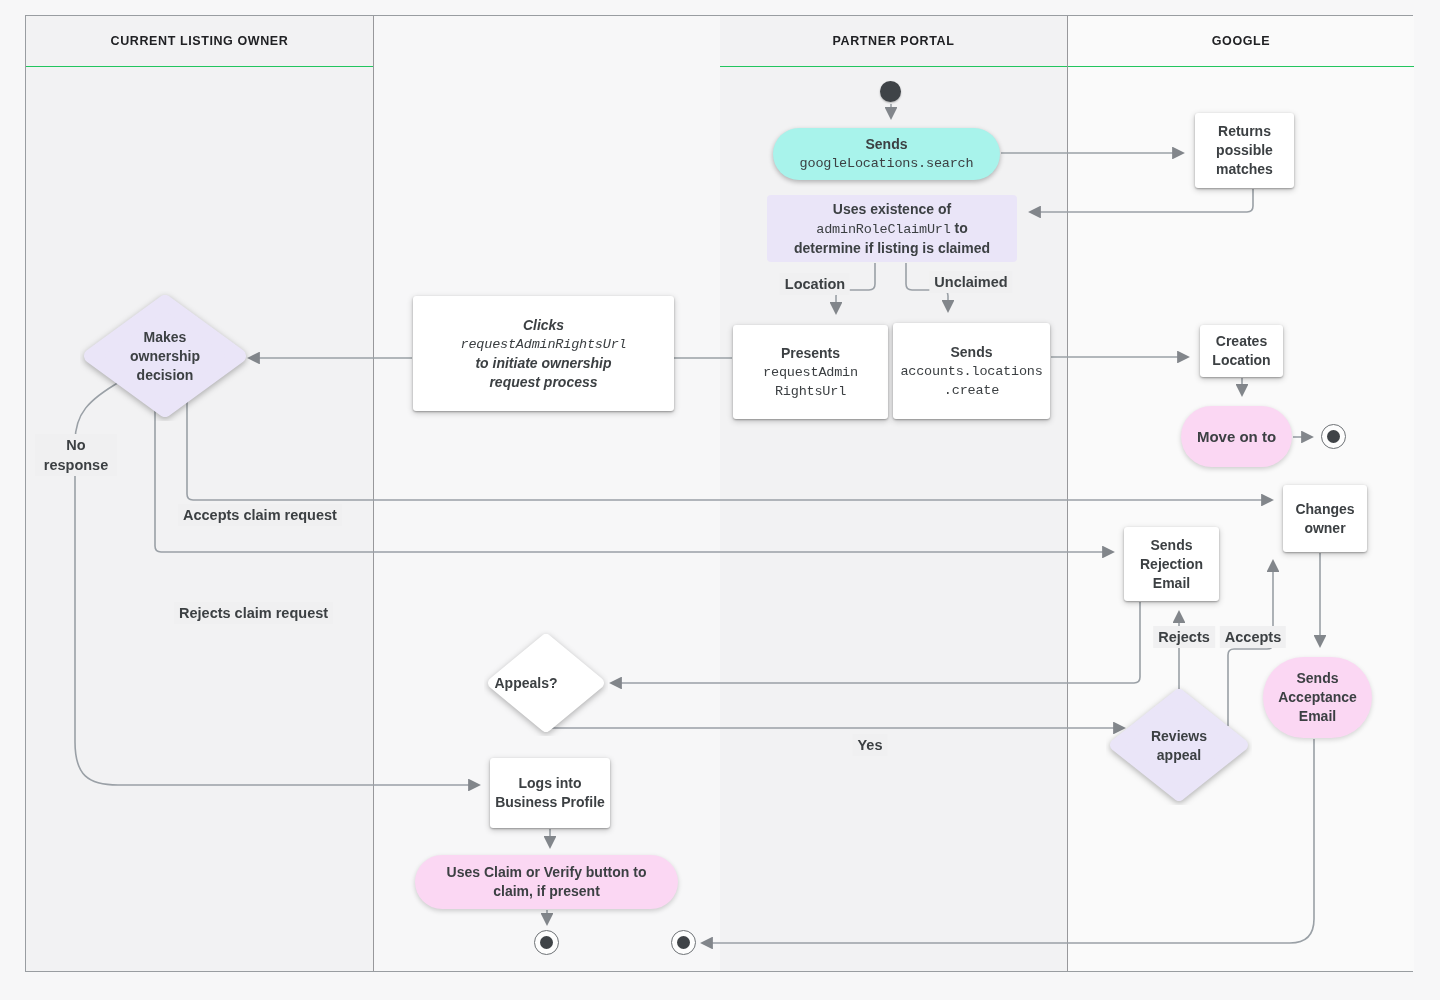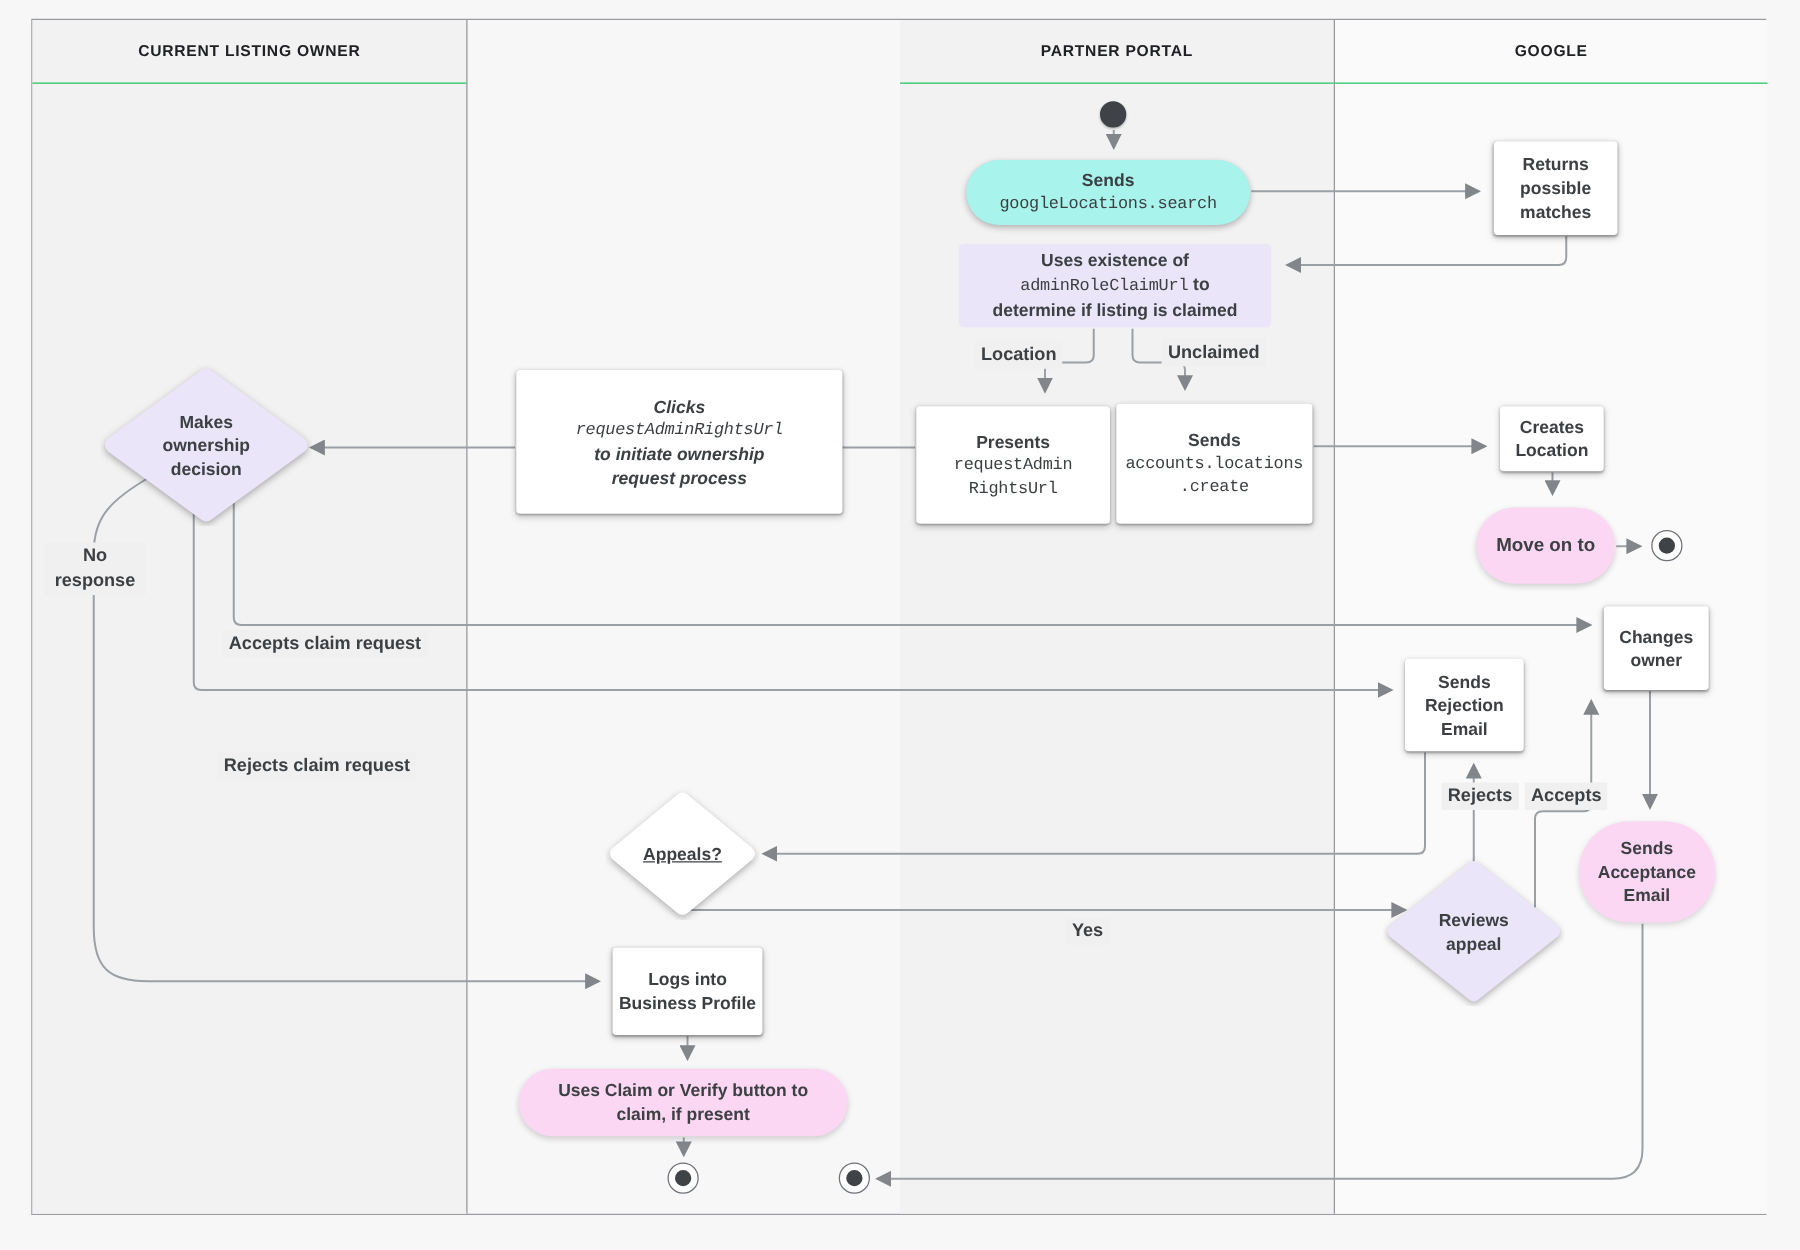--- a/index.html
+++ b/index.html
@@ -163,21 +163,21 @@
   </div>
 
   <svg class="diamond-svg" style="left:80px;top:291px;" width="170" height="130" viewBox="0 0 170 130">
     <polygon class="sh" points="85,11 159,65 85,119 11,65" fill="var(--c-lavender)" stroke="var(--c-lavender)" stroke-width="14" stroke-linejoin="round"></polygon>
   </svg>
   <div class="diamond-label" style="left:110px;top:326px;width:110px;height:60px;">Makes ownership decision</div>
 
   <svg class="diamond-svg" style="left:484px;top:630px;" width="124" height="106" viewBox="0 0 124 106">
     <polygon class="sh" points="62,10 114,53 62,96 10,53" fill="#ffffff" stroke="#ffffff" stroke-width="12" stroke-linejoin="round"></polygon>
   </svg>
-  <div class="diamond-label" style="left:496px;top:673px;width:100px;height:20px;text-decoration:underline;">Appeals?</div>
+  <div class="diamond-label" style="left:476px;top:673px;width:100px;height:20px;">Appeals?</div>
 
   <svg class="diamond-svg" style="left:1106px;top:685px;" width="146" height="120" viewBox="0 0 146 120">
     <polygon class="sh" points="73,10 136,60 73,110 10,60" fill="var(--c-lavender)" stroke="var(--c-lavender)" stroke-width="12" stroke-linejoin="round"></polygon>
   </svg>
   <div class="diamond-label" style="left:1139px;top:726px;width:80px;height:40px;">Reviews appeal</div>
 
   <div class="node box" style="left:1200px;top:325px;width:83px;height:52px;">
     <div>Creates Location</div>
   </div>
 

